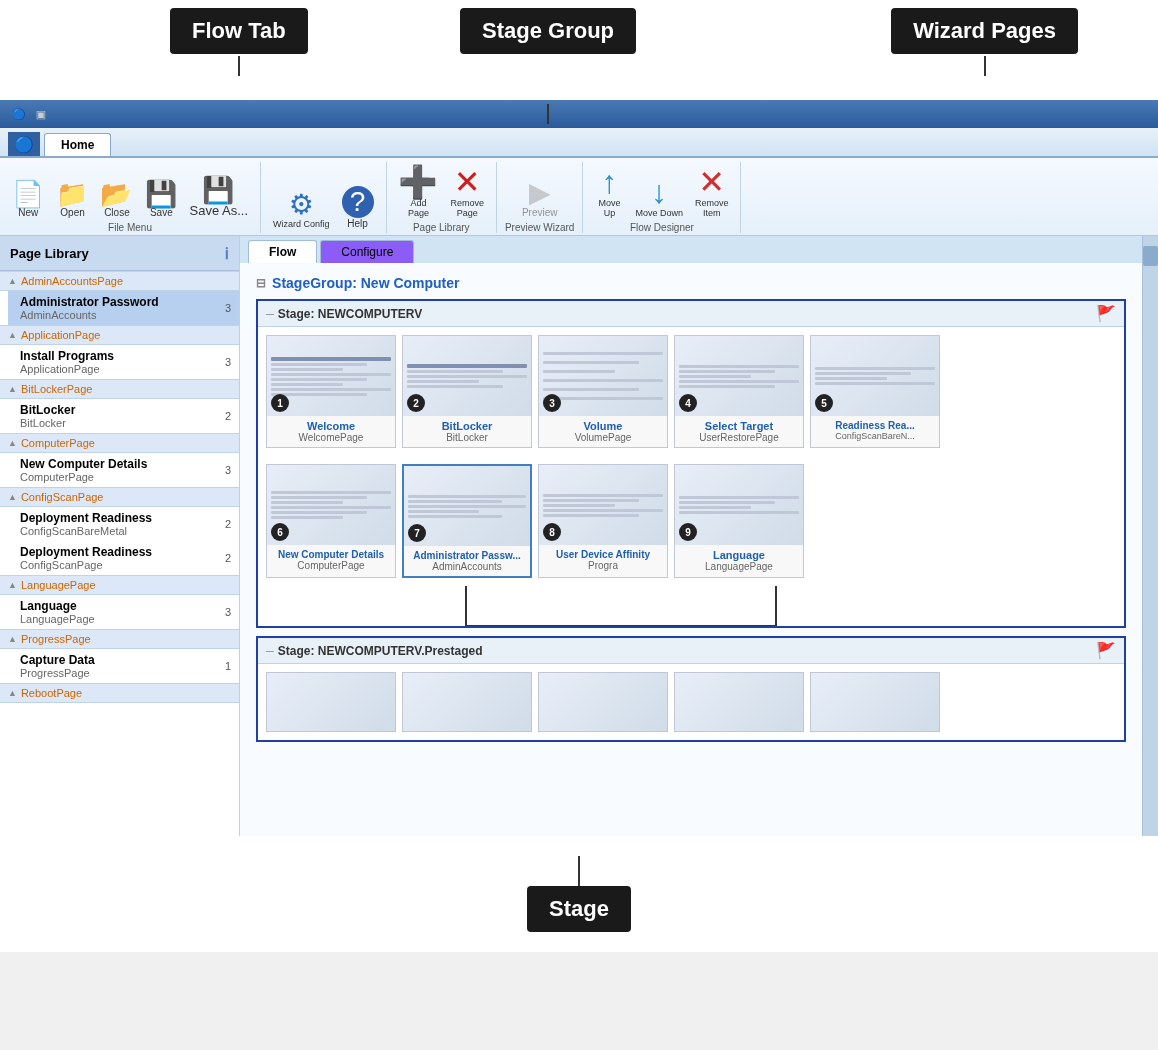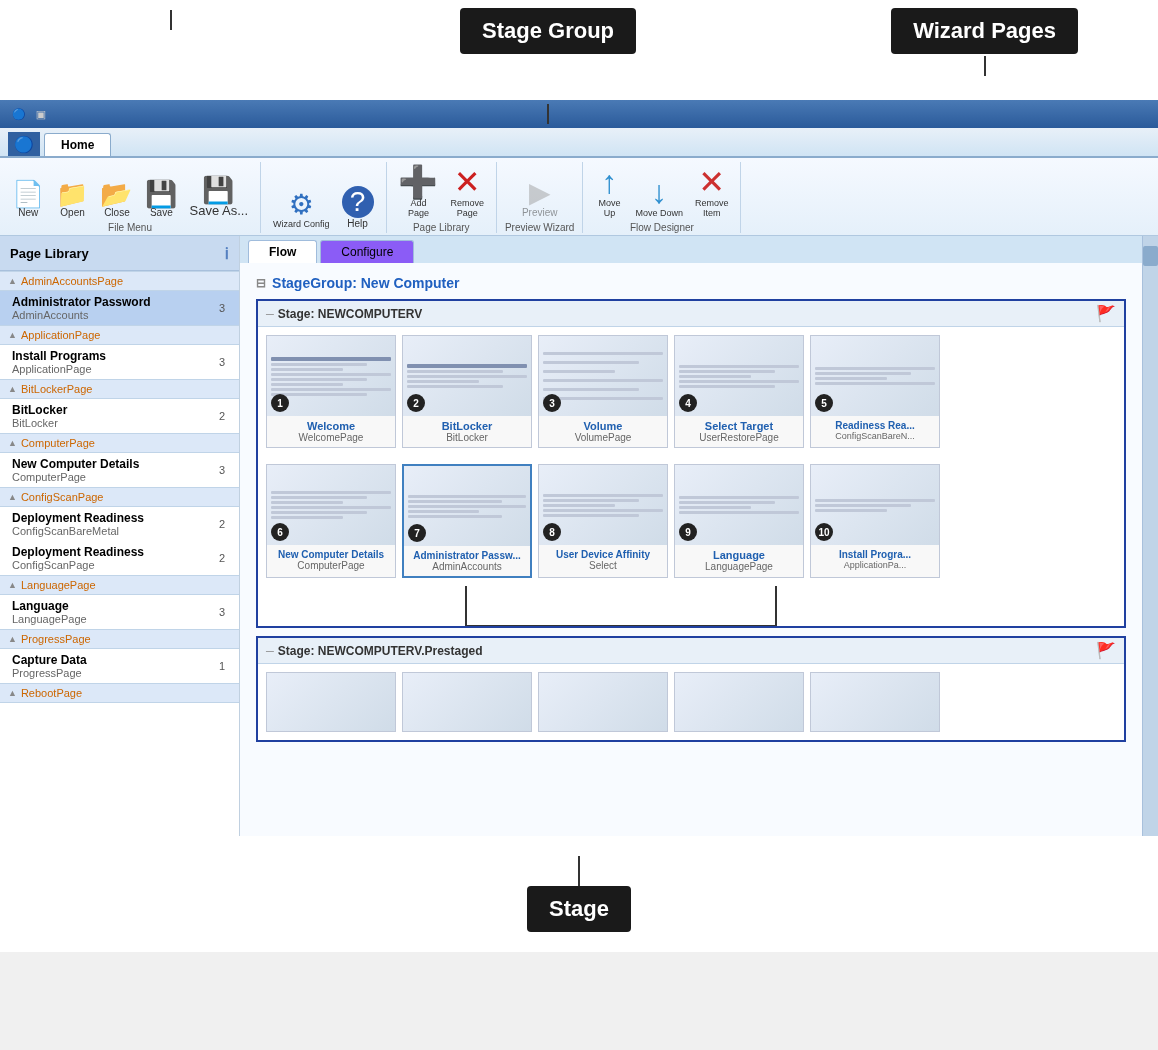--- a/index.html
+++ b/index.html
@@ -138,24 +138,25 @@
       font-size: 11px;
       color: #cc6600;
       border-top: 1px solid #c0d4e8;
       border-bottom: 1px solid #c0d4e8;
       display: flex;
       align-items: center;
       gap: 4px;
     }
     .lib-category .arrow { font-size: 9px; color: #888; }
     .lib-item {
-      padding: 4px 14px 4px 12px;
+      padding: 4px 8px 4px 12px;
       cursor: pointer;
       display: flex;
       align-items: center;
+      margin-left: 8px;
     }
     .lib-item.selected { background: #b8d0f0; }
     .lib-item-info { flex: 1; }
     .lib-item-name { font-size: 12px; font-weight: bold; color: #000; }
     .lib-item-sub { font-size: 11px; color: #666; }
     .lib-item-count { font-size: 11px; color: #555; margin-left: 6px; }
 
     
     .flow-tabs {
       display: flex;
@@ -317,20 +318,21 @@
     .thumb-line-short { width: 60%; }
     .thumb-line-medium { width: 80%; }
     .thumb-line-full { width: 100%; }
   </style>
 </head>
 <body>
 
 <div style="background:#fff; padding: 8px 0 0; display:flex; justify-content:space-around; align-items:flex-end; height:100px; position:relative;">
 
   <div style="display:flex; flex-direction:column; align-items:center; position:absolute; left:170px; top:8px;">
+    <div class="annotation-box">Flow Tab</div>
     <div style="width:2px; height:20px; background:#333; margin-top:2px;"></div>
   </div>
   <div style="display:flex; flex-direction:column; align-items:center; position:absolute; left:460px; top:8px;gap:48px;">
     <div class="annotation-box">Stage Group</div>
     <div style="width:2px; height:20px; background:#333; margin-top:2px;"></div>
   </div>
   <div style="display:flex; flex-direction:column; align-items:center; position:absolute; right:80px; top:8px;">
     <div class="annotation-box">Wizard Pages</div>
     <div style="width:2px; height:20px; background:#333; margin-top:2px;"></div>
   </div>
@@ -703,54 +705,40 @@
                   <div class="thumb-line thumb-line-full"></div>
                   <div class="thumb-line thumb-line-medium"></div>
                   <div class="thumb-line thumb-line-short"></div>
                   <div class="thumb-line thumb-line-full"></div>
                   <div class="thumb-line thumb-line-medium"></div>
                 </div>
                 <div class="wizard-page-number">8</div>
               </div>
               <div class="wizard-page-info">
                 <div class="wizard-page-name" style="font-size:10px;">User Device Affinity</div>
-                <div class="wizard-page-sub">Select</div>
+                <div class="wizard-page-sub">Progra</div>
               </div>
             </div>
 
             <div class="wizard-page">
               <div class="wizard-page-thumb">
                 <div class="wizard-page-thumb-content">
                   <div class="thumb-line thumb-line-full"></div>
                   <div class="thumb-line thumb-line-medium"></div>
                   <div class="thumb-line thumb-line-short"></div>
                   <div class="thumb-line thumb-line-full"></div>
                 </div>
                 <div class="wizard-page-number">9</div>
               </div>
               <div class="wizard-page-info">
                 <div class="wizard-page-name">Language</div>
                 <div class="wizard-page-sub">LanguagePage</div>
               </div>
             </div>
 
-            <div class="wizard-page">
-              <div class="wizard-page-thumb">
-                <div class="wizard-page-thumb-content">
-                  <div class="thumb-line thumb-line-full"></div>
-                  <div class="thumb-line thumb-line-medium"></div>
-                  <div class="thumb-line thumb-line-short"></div>
-                </div>
-                <div class="wizard-page-number">10</div>
-              </div>
-              <div class="wizard-page-info">
-                <div class="wizard-page-name" style="font-size:10px;">Install Progra...</div>
-                <div class="wizard-page-sub" style="font-size:9px;">ApplicationPa...</div>
-              </div>
-            </div>
           </div>
 
           <div style="padding: 0 8px; position: relative; height: 40px;">
             <svg width="100%" height="40">
 
               <line x1="200" y1="0" x2="200" y2="40" stroke="#333" stroke-width="2"></line>
 
               <line x1="200" y1="40" x2="510" y2="40" stroke="#333" stroke-width="2"></line>
 
               <line x1="510" y1="0" x2="510" y2="40" stroke="#333" stroke-width="2"></line>

